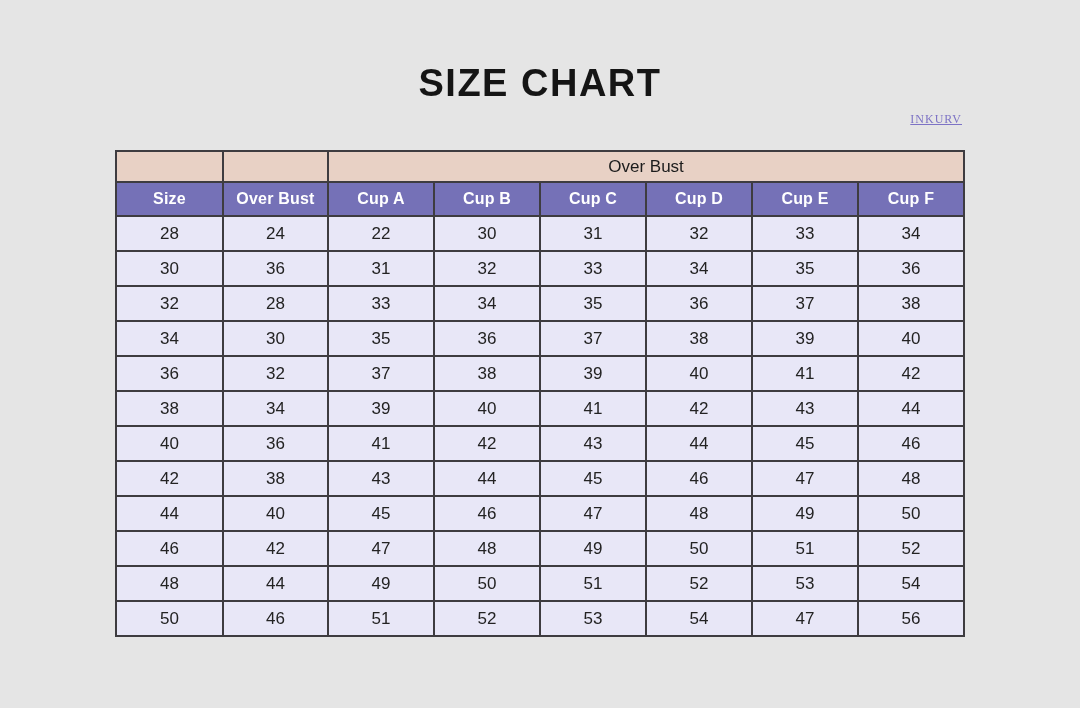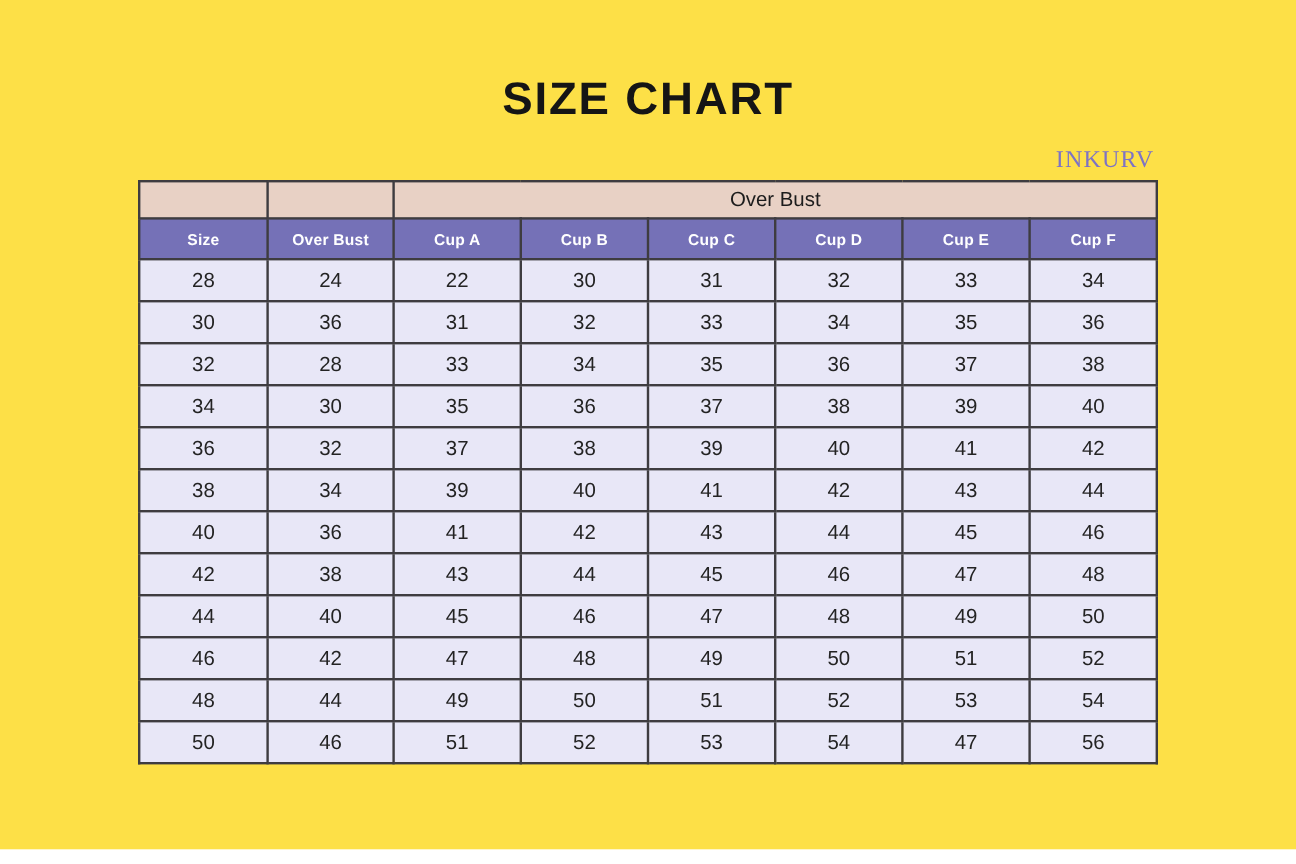--- a/index.html
+++ b/index.html
@@ -5,21 +5,21 @@
   html, body {
     margin: 0;
     padding: 0;
     background: #ffffff;
     font-family: "Liberation Sans", sans-serif;
   }
   .page {
     position: relative;
     width: 1080px;
     height: 708px;
-    background: #fde047;
+    background: #e5e5e5;
     overflow: hidden;
   }
   .title {
     position: absolute;
     top: 62px;
     left: 0;
     width: 100%;
     margin: 0;
     text-align: center;
     font-size: 38px;
@@ -37,25 +37,26 @@
     letter-spacing: 0.2px;
   }
   .note sup {
     font-size: 11px;
     vertical-align: super;
     line-height: 0;
   }
   .brand {
     position: absolute;
     right: 118px;
-    top: 122px;
+    top: 112px;
     font-family: "Liberation Serif", "DejaVu Serif", serif;
-    font-size: 20px;
+    font-size: 12px;
     letter-spacing: 1px;
     color: #7d73c5;
+    text-decoration: underline;
   }
   table.size-table {
     position: absolute;
     left: 115px;
     top: 150px;
     width: 848px;
     border-collapse: collapse;
     table-layout: fixed;
   }
   table.size-table td, table.size-table th {
@@ -67,21 +68,21 @@
     background: #e8d1c5;
     height: 29px;
     font-size: 17px;
     font-weight: normal;
     color: #1c1c1c;
   }
   tr.col-header-row th {
     background: #7571b7;
     height: 32px;
     color: #ffffff;
-    font-size: 13px;
+    font-size: 16px;
     font-weight: bold;
     letter-spacing: 0.2px;
   }
   tbody td {
     background: #e8e7f7;
     height: 33px;
     font-size: 17px;
     color: #232323;
   }
 </style>

